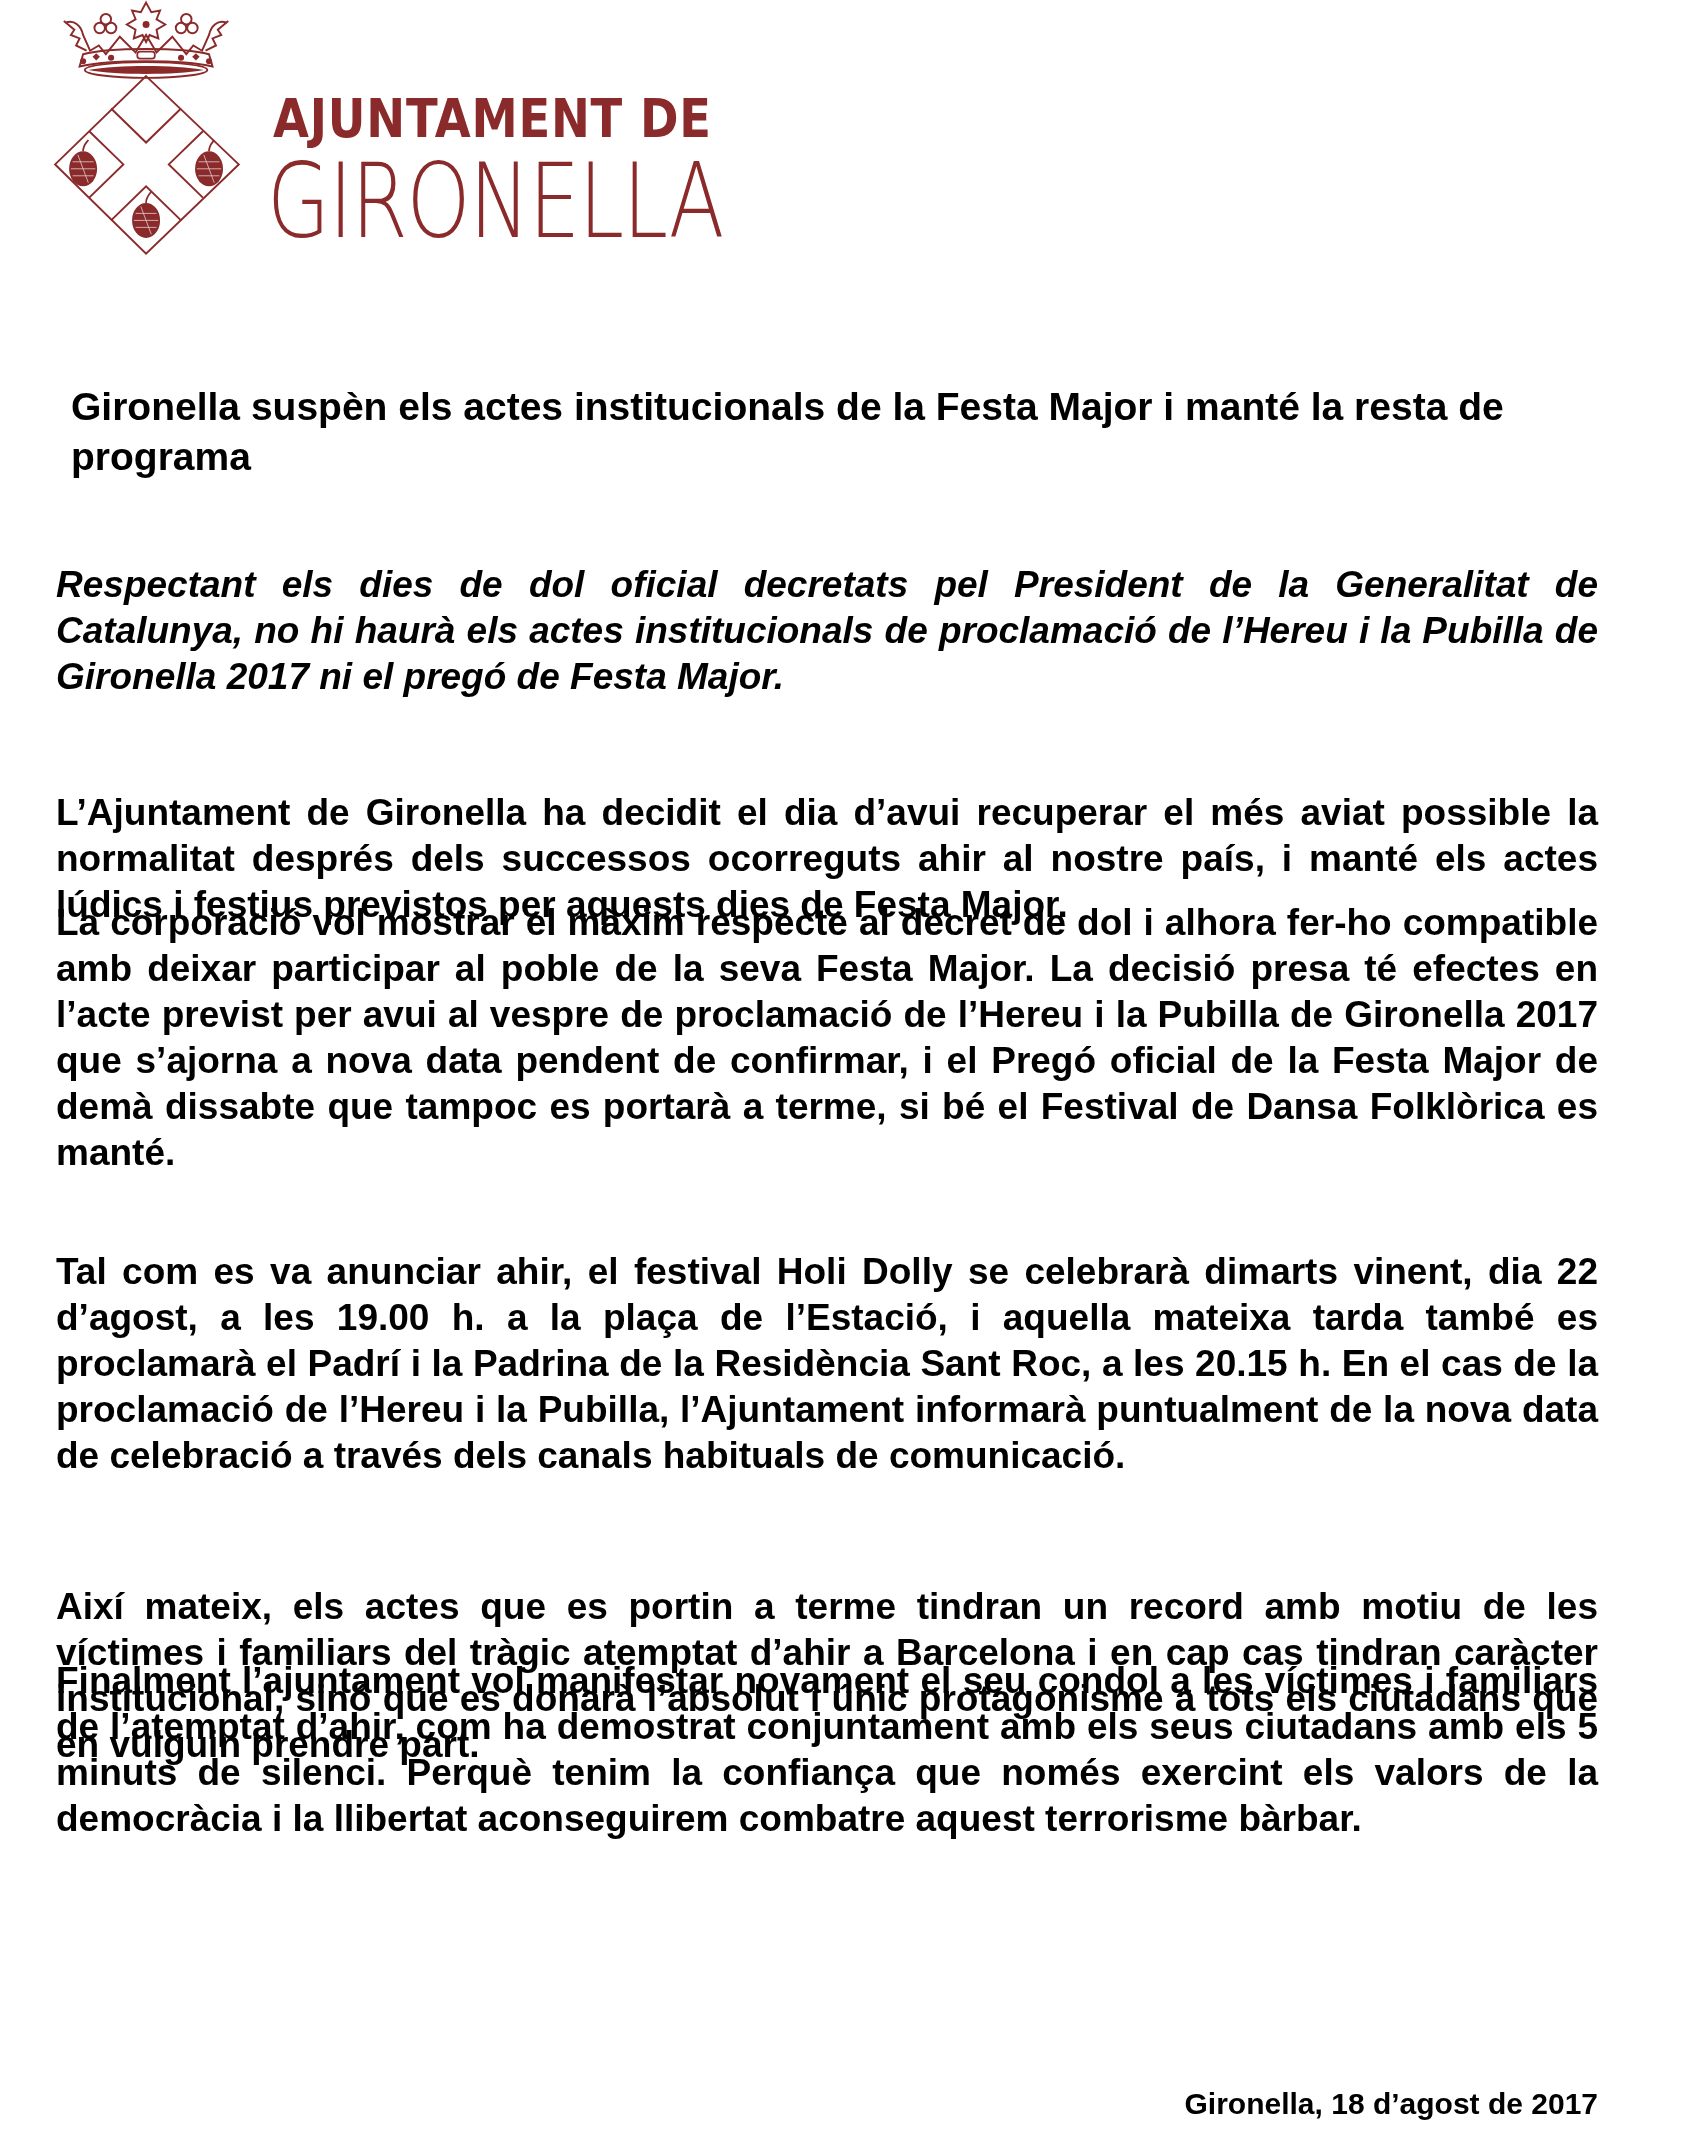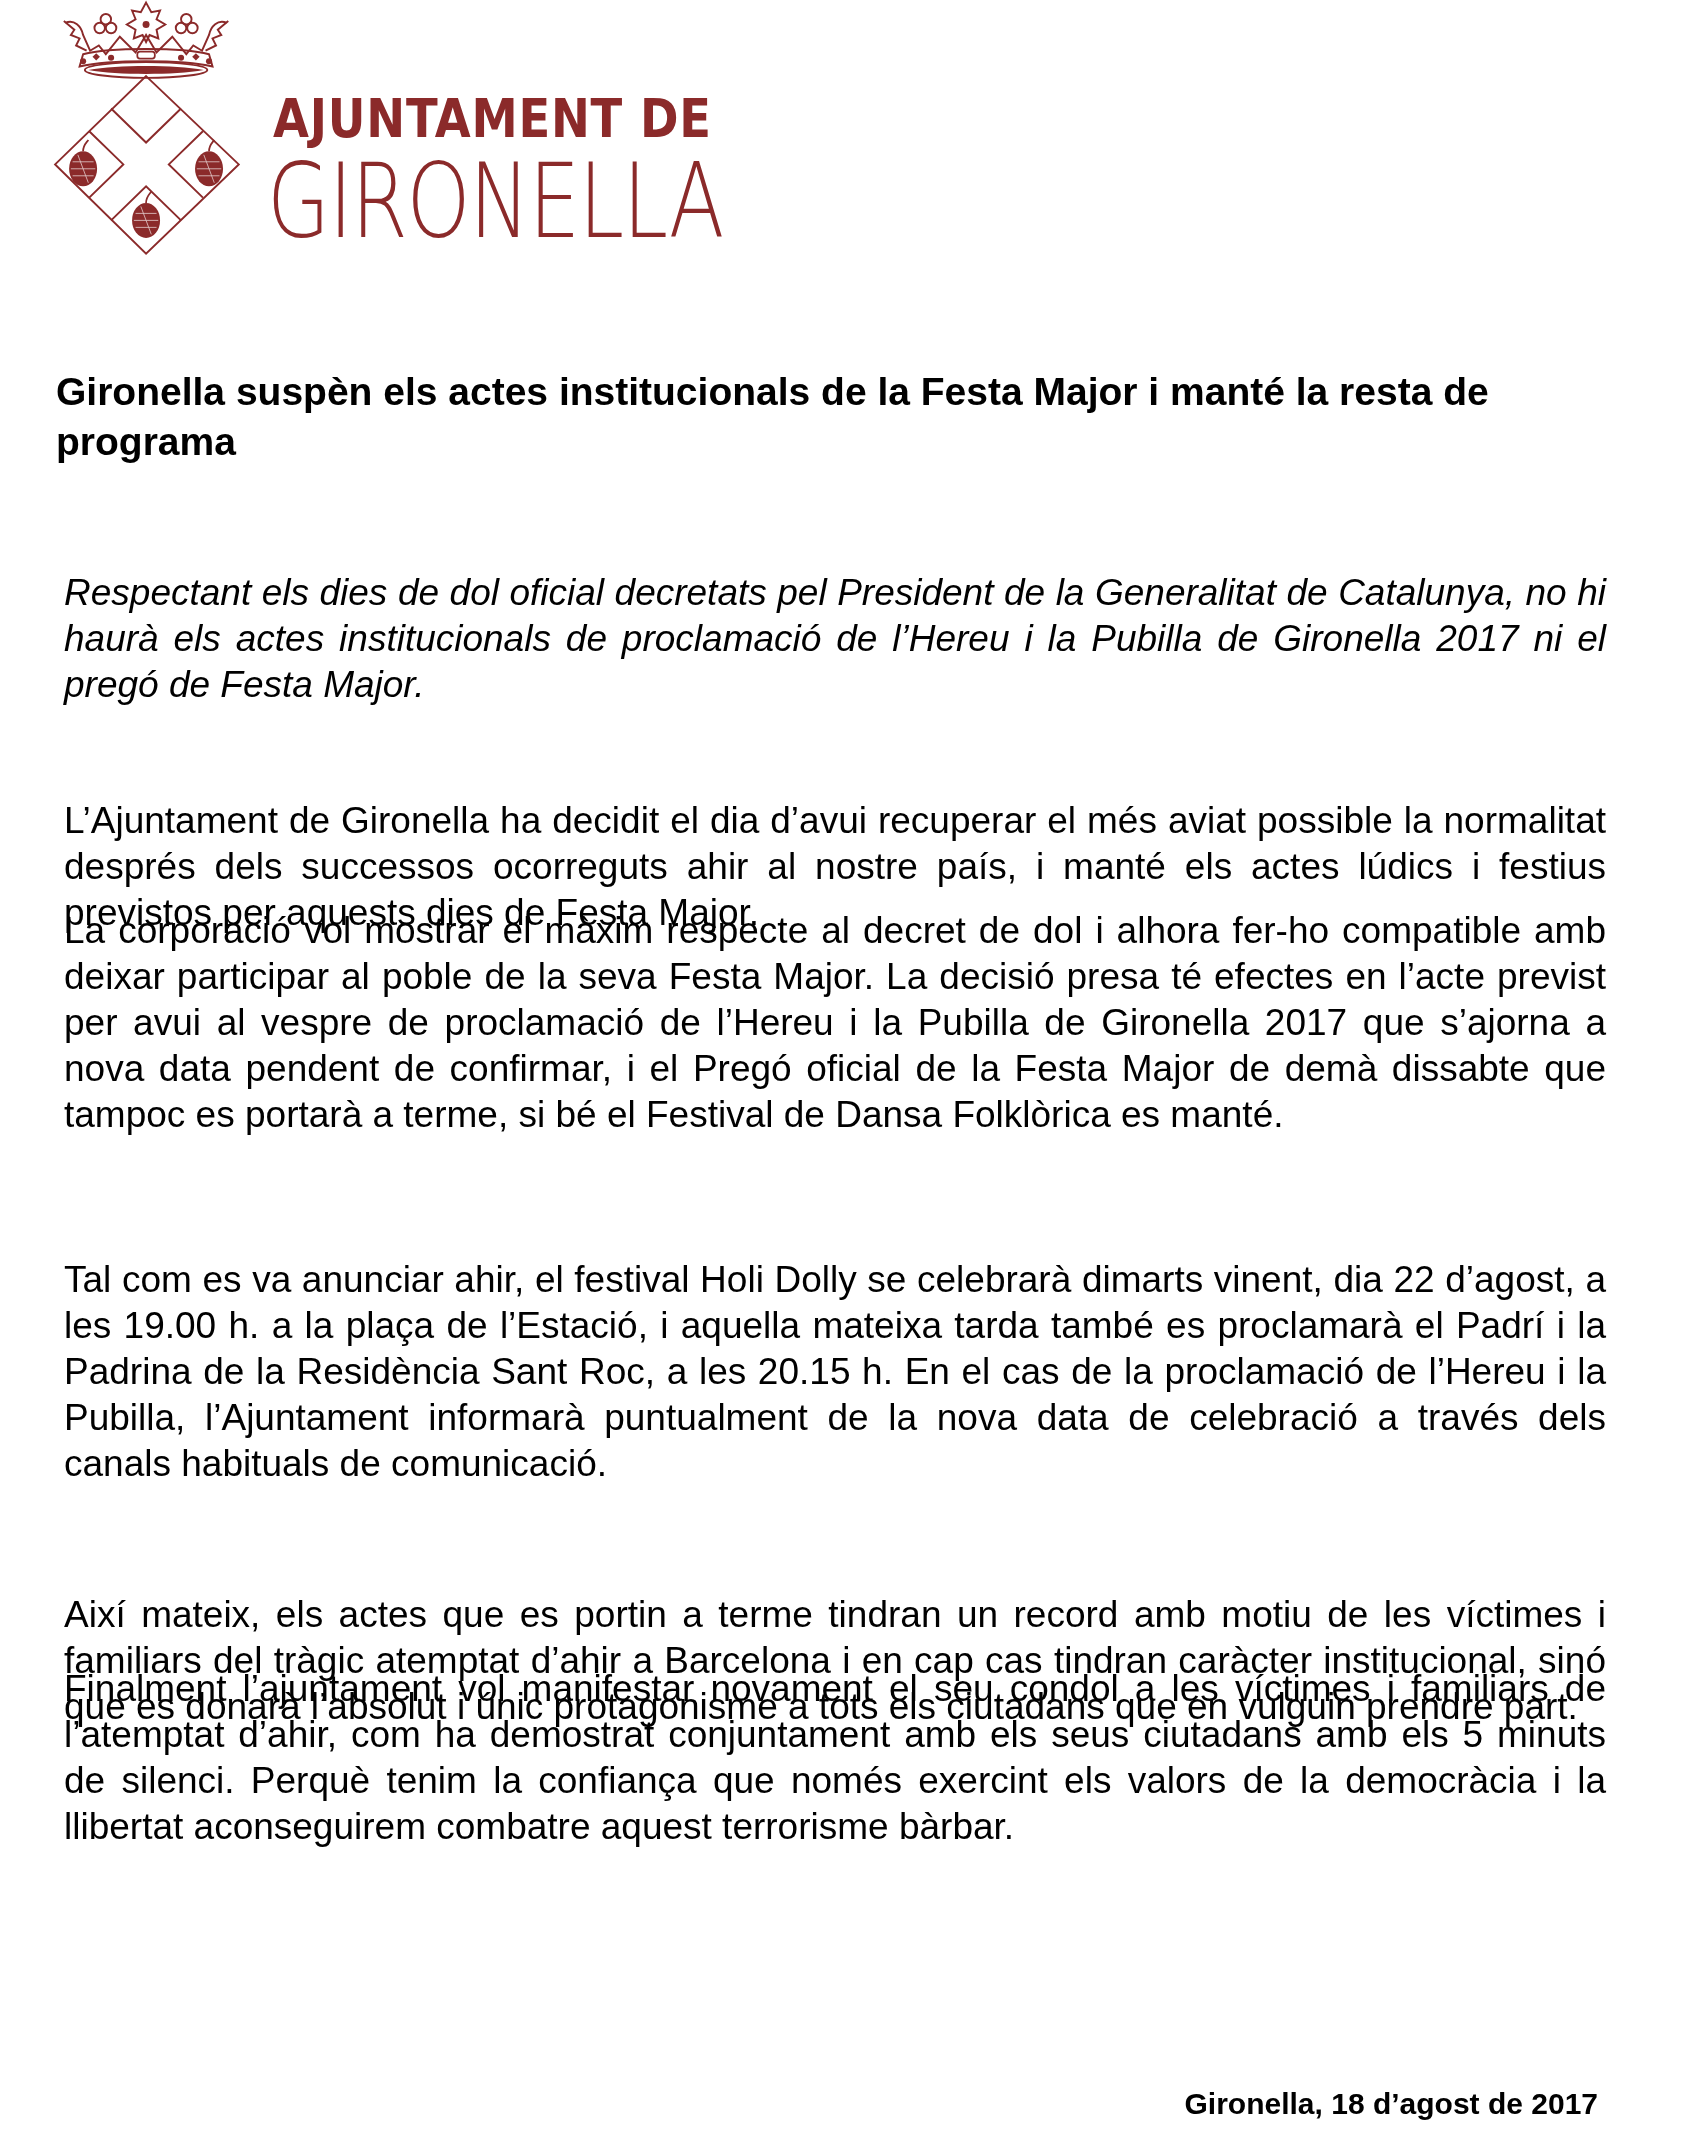--- a/index.html
+++ b/index.html
@@ -21,26 +21,27 @@
     -webkit-text-stroke: 0px; letter-spacing: -1.7px;
     transform: scaleX(0.79); transform-origin: left top;
   }
 
   .doc {
     position: absolute; left: 56px; top: 0; width: 1542px;
     font-family: "Liberation Sans", sans-serif; color: #000;
   }
   .doc-title {
     position: absolute; left: 0; top: 367px; width: 1542px;
-    font-weight: bold; font-size: 39px; line-height: 50px; margin: 0;
+    font-weight: bold; font-size: 39px; line-height: 50px; margin: 15px;
   }
   .para {
-    position: absolute; left: 0; width: 1542px; margin: 8px;
+    position: absolute; left: 0; width: 1542px; margin: 0;
     font-size: 37px; line-height: 46px; text-align: justify;
     text-align-last: left;
+    font-weight: bold;
   }
   .para.italic { font-style: italic; }
   .p1 { top: 562px; }
   .p2 { top: 790px; }
   .p3 { top: 900px; }
   .p4 { top: 1249px; }
   .p5 { top: 1584px; }
   .p6 { top: 1658px; }
 
   .signature {

